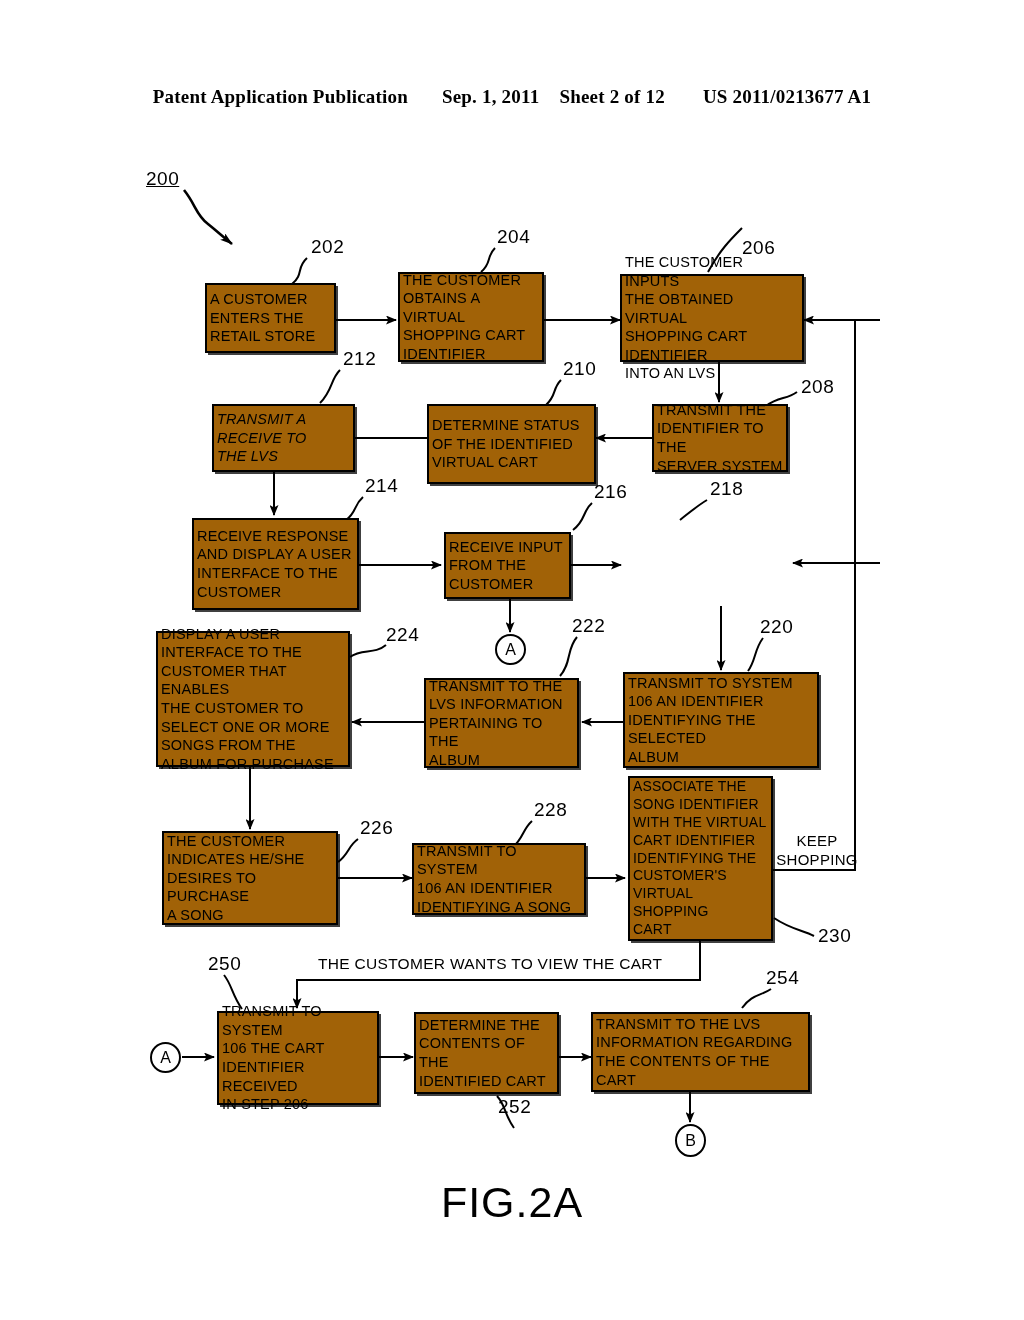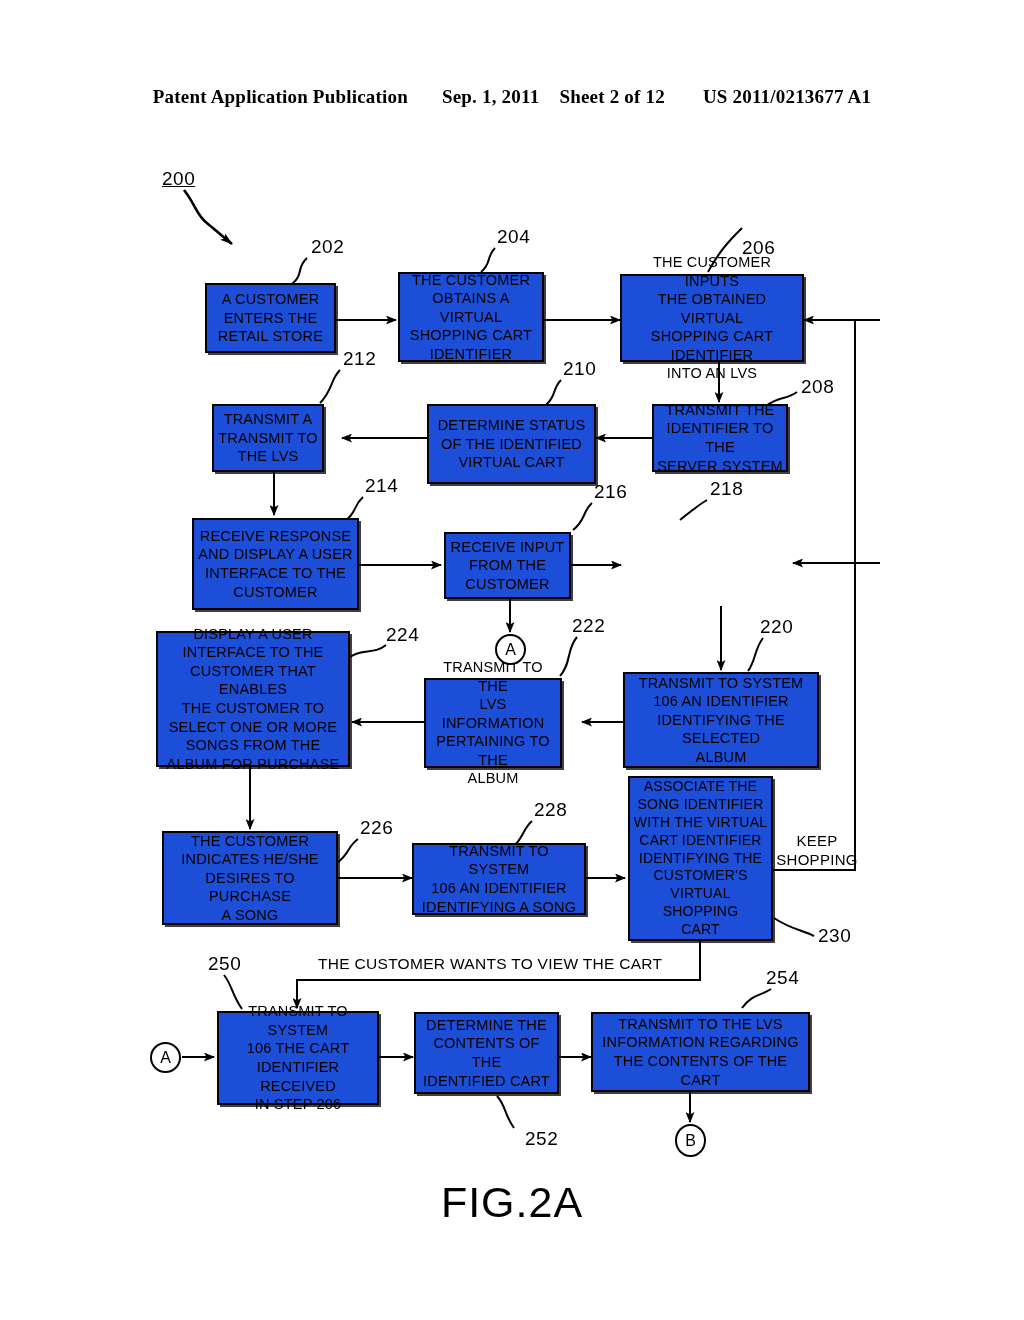--- a/index.html
+++ b/index.html
@@ -33,25 +33,25 @@
   #pub-header span { display: inline-block; }
   .hdr-gap-a { width: 34px; }
   .hdr-gap-b { width: 20px; }
   .hdr-gap-c { width: 38px; }
 
   
   .fbox {
     position: absolute;
     box-sizing: border-box;
     border: 2px solid #000;
-    background: #1d4ed8;
+    background: #a16207;
     display: flex;
     align-items: center;
     justify-content: center;
-    text-align: center;
+    text-align: left;
     font-family: "Liberation Sans", sans-serif;
     font-size: 14.5px;
     line-height: 1.28;
     letter-spacing: 0.2px;
     padding: 2px 3px;
     box-shadow: 2.5px 2.5px 0 -0.5px rgba(0,0,0,0.75);
   }
   .fbox span { display: block; width: 100%; }
 
   
@@ -253,24 +253,24 @@
   </div>
 
   <div class="fbox" style="left:427px; top:404px; width:169px; height:80px;">
     <span>
         <span>DETERMINE STATUS</span>
         <span>OF THE IDENTIFIED</span>
         <span>VIRTUAL CART</span>
       </span>
   </div>
 
-  <div class="fbox" style="left:212px; top:404px; width:112px; height:68px;">
+  <div class="fbox" style="left:212px; top:404px; width:143px; height:68px;font-style:italic;">
     <span>
         <span>TRANSMIT A</span>
-        <span>TRANSMIT TO</span>
+        <span>RECEIVE TO</span>
         <span>THE LVS</span>
       </span>
   </div>
 
   <div class="fbox" style="left:192px; top:518px; width:167px; height:92px;">
     <span>
         <span>RECEIVE RESPONSE</span>
         <span>AND DISPLAY A USER</span>
         <span>INTERFACE TO THE</span>
         <span>CUSTOMER</span>
@@ -288,21 +288,21 @@
 
   <div class="fbox" style="left:623px; top:672px; width:196px; height:96px;">
     <span>
         <span>TRANSMIT TO SYSTEM</span>
         <span>106 AN IDENTIFIER</span>
         <span>IDENTIFYING THE SELECTED</span>
         <span>ALBUM</span>
       </span>
   </div>
 
-  <div class="fbox" style="left:424px; top:678px; width:138px; height:90px;">
+  <div class="fbox" style="left:424px; top:678px; width:155px; height:90px;">
     <span>
         <span>TRANSMIT TO THE</span>
         <span>LVS INFORMATION</span>
         <span>PERTAINING TO THE</span>
         <span>ALBUM</span>
       </span>
   </div>
 
   <div class="fbox" style="left:156px; top:631px; width:194px; height:136px;">
     <span>
@@ -385,21 +385,21 @@
 
   <div class="flabel two-line" style="left:776px; top:832px; width:82px;">
     <span>KEEP</span><br>
     <span>SHOPPING</span>
   </div>
 
   <div class="flabel" style="left:318px; top:955px; width:310px; font-size:15.5px;">
     <span>THE CUSTOMER WANTS TO VIEW THE CART</span>
   </div>
 
-  <div class="refnum" style="left:162px; top:168px;text-decoration:underline;">
+  <div class="refnum" style="left:146px; top:168px;text-decoration:underline;">
     <span>200</span></div>
   <div class="refnum" style="left:311px; top:236px;">
     <span>202</span></div>
   <div class="refnum" style="left:497px; top:226px;">
     <span>204</span></div>
   <div class="refnum" style="left:742px; top:206px;margin-top:31px;">
     <span>206</span></div>
   <div class="refnum" style="left:801px; top:376px;">
     <span>208</span></div>
   <div class="refnum" style="left:563px; top:358px;">
@@ -419,21 +419,21 @@
   <div class="refnum" style="left:386px; top:624px;">
     <span>224</span></div>
   <div class="refnum" style="left:360px; top:817px;">
     <span>226</span></div>
   <div class="refnum" style="left:534px; top:799px;">
     <span>228</span></div>
   <div class="refnum" style="left:818px; top:925px;">
     <span>230</span></div>
   <div class="refnum" style="left:208px; top:953px;">
     <span>250</span></div>
-  <div class="refnum" style="left:498px; top:1128px;margin-left:27px;">
+  <div class="refnum" style="left:498px; top:1096px;">
     <span>252</span></div>
   <div class="refnum" style="left:766px; top:967px;">
     <span>254</span></div>
 
   <div id="fig-caption">
     <span>FIG.2A</span>
   </div>
 
 </div>
 

